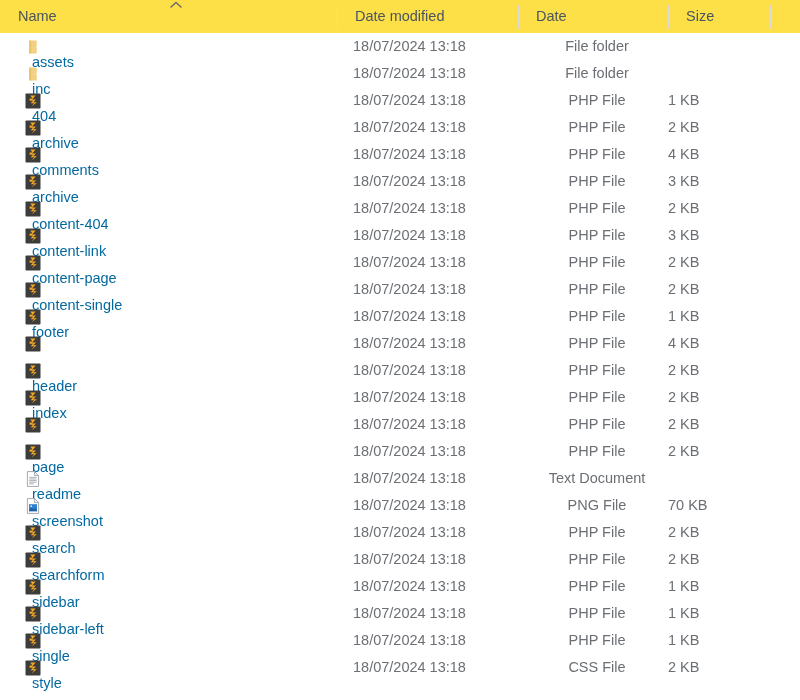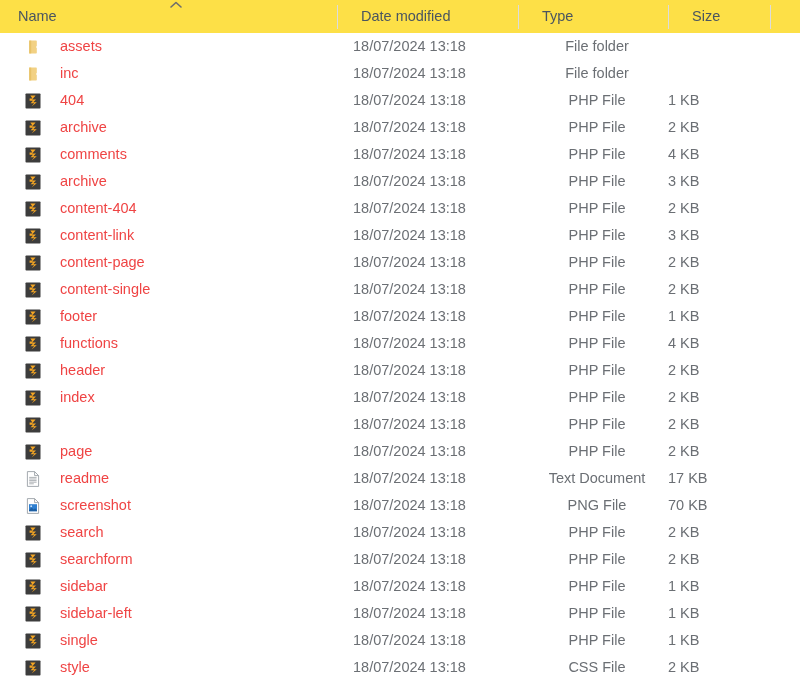--- a/index.html
+++ b/index.html
@@ -32,21 +32,21 @@
   }
   .col-header .hcell {
     position: absolute;
     top: 0;
     height: 33px;
     line-height: 33px;
     font-size: 14.5px;
     color: #4a5560;
     white-space: nowrap;
     overflow: hidden;
-    padding-left: 24px;
+    padding-left: 18px;
     box-sizing: border-box;
     cursor: default;
   }
   .hcell.h-name  { left: 4px;   width: 333px; padding-left: 14px; }
   .hcell.h-date  { left: 337px; width: 181px; }
   .hcell.h-type  { left: 518px; width: 150px; }
   .hcell.h-size  { left: 668px; width: 102px; }
 
   .hdiv {
     position: absolute;
@@ -85,23 +85,24 @@
     position: absolute;
     top: 0;
     height: 27px;
     line-height: 27px;
     font-size: 14.5px;
     white-space: nowrap;
     overflow: hidden;
     box-sizing: border-box;
   }
   .cell.c-name {
-    left: 60px;
+    left: 32px;
     width: 285px;
-    color: #ef4444;
+    color: #0369a1;
+    margin-top: 16px;
   }
   .cell.c-date {
     left: 353px;
     width: 170px;
     color: #6b6f74;
   }
   .cell.c-type {
     left: 528px;
     width: 138px;
     color: #6b6f74;
@@ -131,21 +132,21 @@
   <div class="col-header">
 
     <div class="sort-chevron">
       <svg width="16" height="10" viewBox="0 0 16 10">
         <path d="M3 7 L8 2.5 L13 7" fill="none" stroke="#6d6d6d" stroke-width="1.6" stroke-linecap="round" stroke-linejoin="round"></path>
       </svg>
     </div>
 
     <div class="hcell h-name">Name</div>
     <div class="hcell h-date">Date modified</div>
-    <div class="hcell h-type">Type</div>
+    <div class="hcell h-type">Date</div>
     <div class="hcell h-size">Size</div>
 
     <div class="hdiv d1"></div>
     <div class="hdiv d2"></div>
     <div class="hdiv d3"></div>
     <div class="hdiv d4"></div>
   </div>
 
   <div class="rows" id="file-rows">
       <div class="row">
@@ -282,21 +283,20 @@
         <span class="cell c-type">PHP File</span>
         <span class="cell c-size">1 KB</span>
       </div>
       <div class="row">
         <span class="icon">
           <svg width="18" height="18" viewBox="0 0 18 18">
             <rect x="1.5" y="1.5" width="15" height="15" rx="0.8" fill="#3c3c3c"></rect>
             <path d="M11.6 3.6 L6.3 3.6 L8.4 6.6 L5.6 6.6 L5.6 8.7 L9.0 8.7 L6.6 11.2 L10.2 11.2 L7.6 14.6 L12.8 10.3 L9.2 10.3 L12.0 7.4 L8.2 7.4 Z" fill="#f5a623"></path>
           </svg>
         </span>
-        <span class="cell c-name">functions</span>
         <span class="cell c-date">18/07/2024 13:18</span>
         <span class="cell c-type">PHP File</span>
         <span class="cell c-size">4 KB</span>
       </div>
       <div class="row">
         <span class="icon">
           <svg width="18" height="18" viewBox="0 0 18 18">
             <rect x="1.5" y="1.5" width="15" height="15" rx="0.8" fill="#3c3c3c"></rect>
             <path d="M11.6 3.6 L6.3 3.6 L8.4 6.6 L5.6 6.6 L5.6 8.7 L9.0 8.7 L6.6 11.2 L10.2 11.2 L7.6 14.6 L12.8 10.3 L9.2 10.3 L12.0 7.4 L8.2 7.4 Z" fill="#f5a623"></path>
           </svg>
@@ -351,21 +351,20 @@
               <path d="M5.2 9.0 h7.4"></path>
               <path d="M5.2 10.6 h7.4"></path>
               <path d="M5.2 12.2 h7.4"></path>
               <path d="M5.2 13.8 h4.6"></path>
             </g>
           </svg>
         </span>
         <span class="cell c-name">readme</span>
         <span class="cell c-date">18/07/2024 13:18</span>
         <span class="cell c-type">Text Document</span>
-        <span class="cell c-size">17 KB</span>
       </div>
       <div class="row">
         <span class="icon">
           <svg width="18" height="18" viewBox="0 0 18 18">
             <path d="M3.4 1.6 h7.2 l4.0 4.0 v10.8 h-11.2 z" fill="#ffffff" stroke="#9aa0a6" stroke-width="0.9"></path>
             <path d="M10.6 1.6 v4.0 h4.0" fill="none" stroke="#9aa0a6" stroke-width="0.9"></path>
             <rect x="5.0" y="7.2" width="8.0" height="7.0" fill="#2f7fd0"></rect>
             <circle cx="7.2" cy="9.3" r="0.95" fill="#cfe4f7"></circle>
             <path d="M5.0 13.2 L7.6 10.6 L9.6 12.6 L11.1 11.2 L13.0 13.2 v1.0 h-8.0 z" fill="#1d5fa3"></path>
           </svg>

